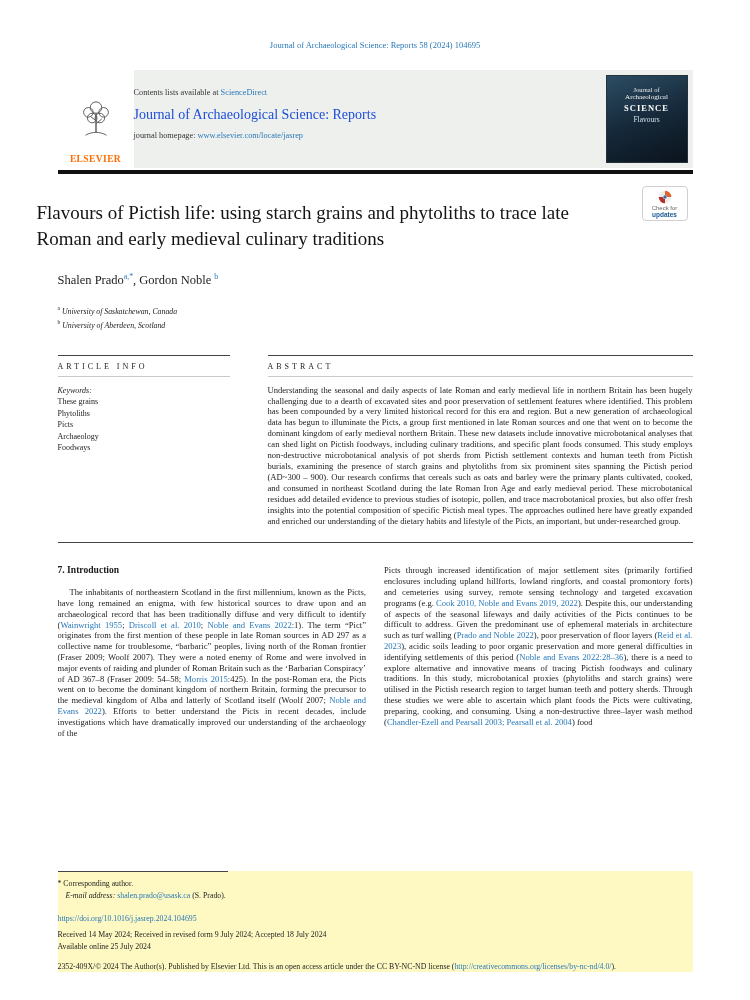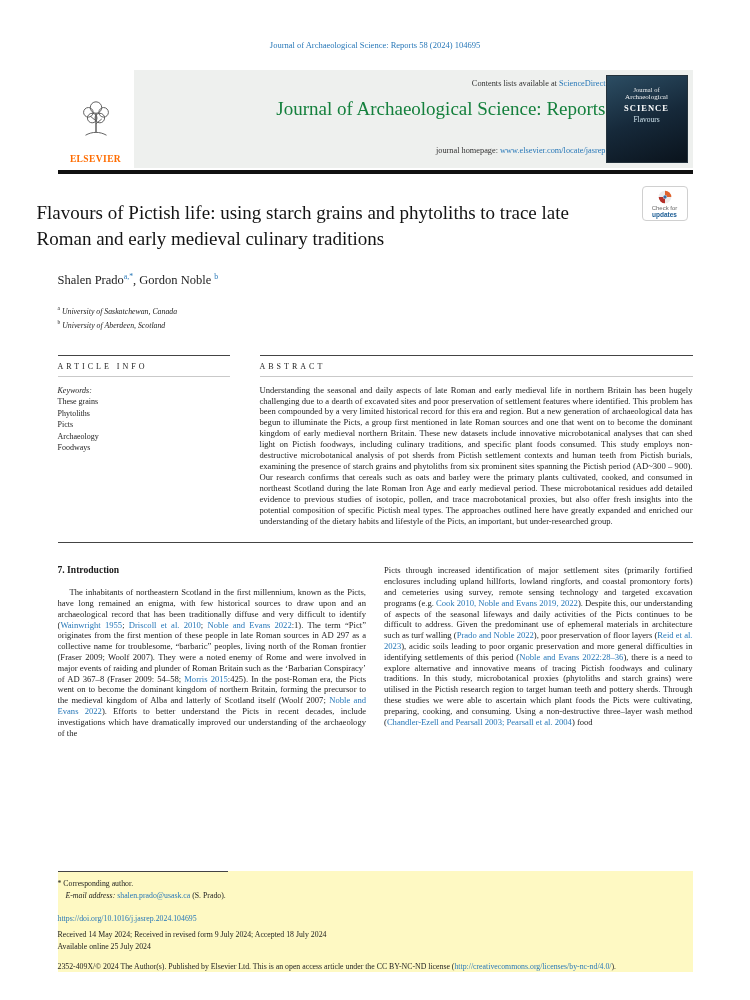--- a/index.html
+++ b/index.html
@@ -12,23 +12,23 @@
   .top-citation { text-align:center; padding-top:40px; font-size:8.5px; }
 
   .header-banner {
     margin:20px 45px 0; background:#eef0ee; display:flex; align-items:stretch; height:98px;
   }
   .logo-box {
     width:76px; background:#ffffff; display:flex; flex-direction:column;
     align-items:center; justify-content:flex-end; box-sizing:border-box; padding:4px 2px;gap:12px;
   }
   .elsevier-text { font-size:9.5px; font-weight:bold; color:#ff6c00; letter-spacing:0.4px; margin-top:2px; }
-  .header-center { flex:1; text-align:right; padding-top:9px; }
+  .header-center { flex:1; text-align:left; padding-top:18px; }
   .contents-line, .homepage-line { font-size:8.3px; color:#333; }
-  .journal-title { font-size:19px; color:#15803d; margin:10px 0 26px; }
+  .journal-title { font-size:14px; color:#1d4ed8; margin:10px 0 8px; }
   .cover {
     width:82px; margin:5px 5px 5px 0; box-sizing:border-box;
     background:linear-gradient(160deg,#2c4d63 0%, #16293a 50%, #0a131c 100%);
     color:#fff; text-align:center; padding-top:10px; border:1px solid #24323c;
   }
   .cover-l1 { font-size:6.5px; opacity:.9; }
   .cover-l2 { font-size:7px; opacity:.95; }
   .cover-l3 { font-size:8.5px; font-weight:bold; letter-spacing:1px; margin-top:2px; }
   .cover-l4 { font-size:7.5px; margin-top:2px; color:#cfe3ec; }
 
@@ -46,21 +46,21 @@
   .article-title {
     margin:26px 130px 0 24px; font-size:19px; font-weight:normal;
     line-height:1.35; color:#141414;
   }
   .authors { margin:21px 45px 0; font-size:12.5px; }
   .authors sup { font-size:62%; }
   .affiliations { margin:15px 45px 0; font-size:7.8px; font-style:italic; line-height:11px; }
   .affiliations sup { font-style:normal; font-size:70%; }
 
   .info-block {
-    margin:24px 45px 0; display:flex; gap:30px;
+    margin:24px 45px 0; display:flex; gap:38px;
     border-bottom:1px solid #444; padding-bottom:16px;
   }
   .info-left { width:172px; flex:none; border-top:1px solid #444; }
   .info-right { flex:1; border-top:1px solid #444; }
   .info-heading {
     font-size:8px; letter-spacing:3px; padding:6px 0 5px;
     border-bottom:1px solid #c9c9c9; margin-bottom:8px; color:#222;
   }
   .keywords { font-size:8px; line-height:11.5px; }
   .keywords-label { font-style:italic; }

